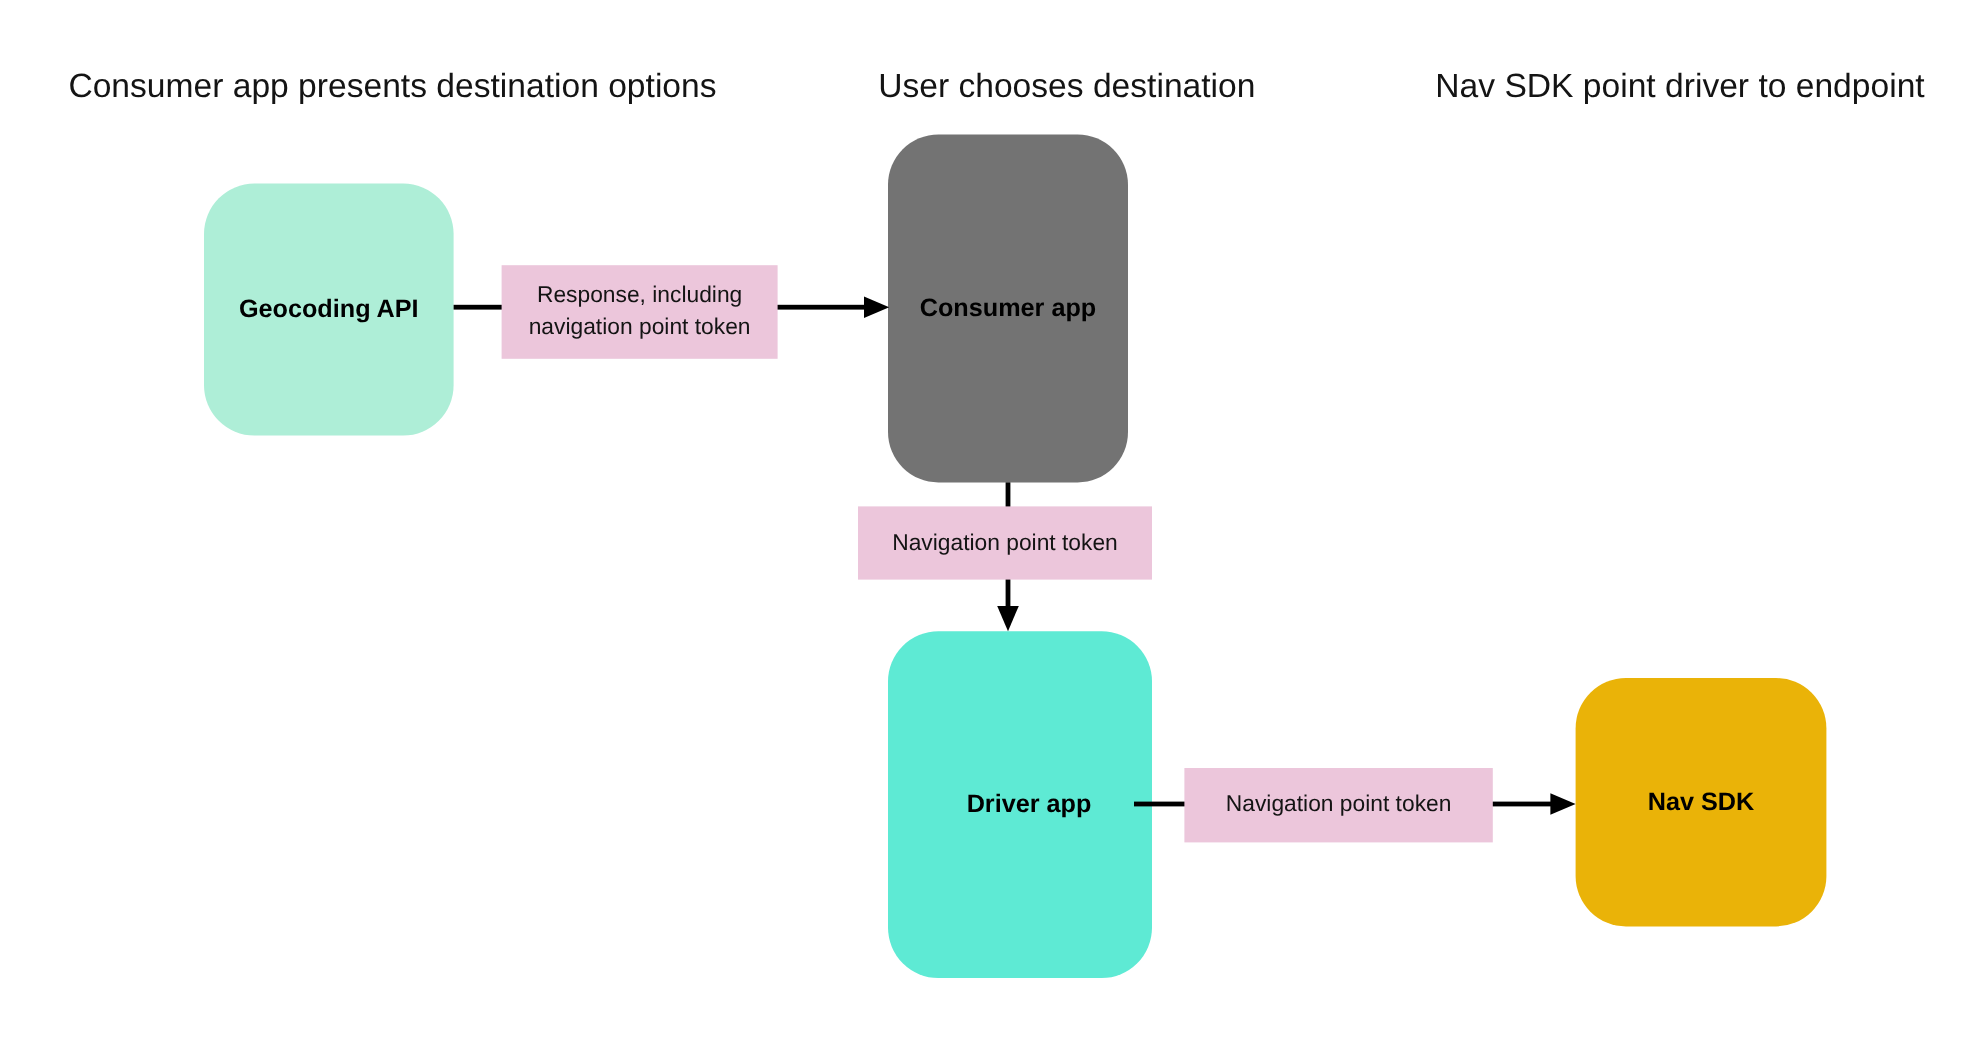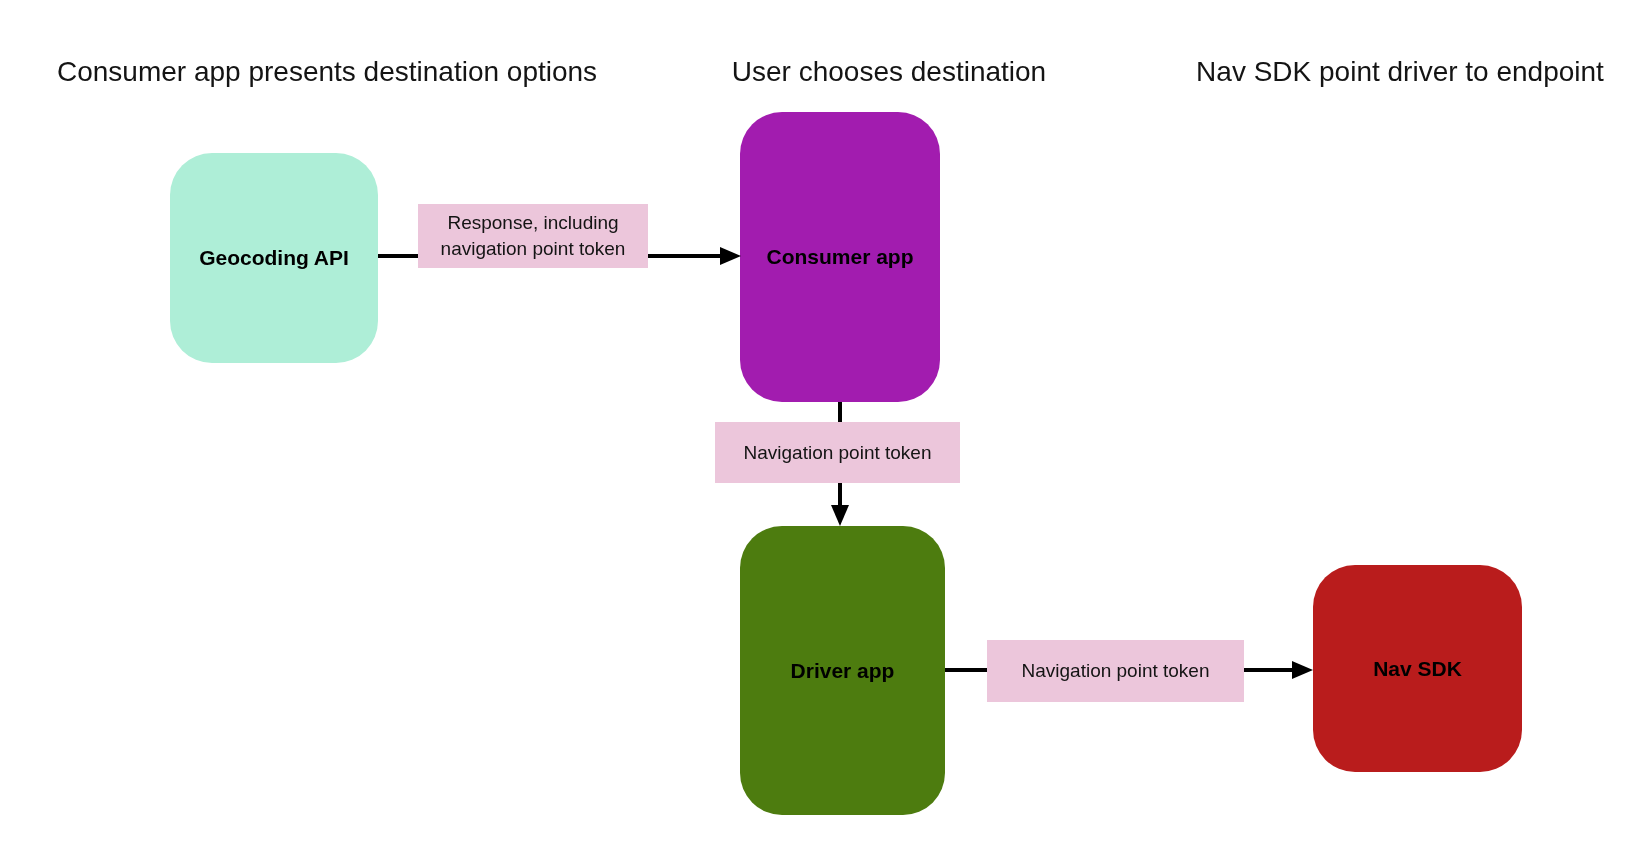--- a/index.html
+++ b/index.html
@@ -63,21 +63,21 @@
     border-left: 9px solid transparent;
     border-right: 9px solid transparent;
     border-top: 21px solid #000000;
   }
   
   #node-geocoding { left: 170px; top: 153px; width: 208px; height: 210px; }
   #node-consumer  { left: 740px; top: 112px; width: 200px; height: 290px; }
   #node-driver    { left: 740px; top: 526px; width: 205px; height: 289px; }
   #node-navsdk    { left: 1313px; top: 565px; width: 209px; height: 207px; }
   
-  #edge-label-0 { left: 418px; top: 204px; width: 230px; height: 64px; }
+  #edge-label-0 { left: 418px; top: 221px; width: 230px; height: 78px; }
   #edge-label-1 { left: 715px; top: 422px; width: 245px; height: 61px; }
   #edge-label-2 { left: 987px; top: 640px; width: 257px; height: 62px; }
   
   #arrow-line-0 { left: 378px; top: 254px; width: 344px; height: 4px; }
   #arrow-head-0 { left: 720px; top: 247px; }
   #arrow-line-1 { left: 838px; top: 402px; width: 4px; height: 105px; }
   #arrow-head-1 { left: 831px; top: 505px; }
   #arrow-line-2 { left: 945px; top: 668px; width: 348px; height: 4px; }
   #arrow-head-2 { left: 1292px; top: 661px; }
   
@@ -99,27 +99,27 @@
 
   <div class="line" id="arrow-line-1" style="background: rgb(0, 0, 0);"></div>
   <div class="head head-down" id="arrow-head-1" style="border-top-color: rgb(0, 0, 0);"></div>
 
   <div class="line" id="arrow-line-2" style="background: rgb(0, 0, 0);"></div>
   <div class="head head-right" id="arrow-head-2" style="border-left-color: rgb(0, 0, 0);"></div>
 
   <div class="node" id="node-geocoding" style="background: rgb(174, 238, 215);">
     <span>Geocoding API</span>
   </div>
-  <div class="node" id="node-consumer" style="background: #a21caf;">
+  <div class="node" id="node-consumer" style="background: #737373;">
     <span>Consumer app</span>
   </div>
-  <div class="node" id="node-driver" style="background: #4d7c0f;">
+  <div class="node" id="node-driver" style="background: #5eead4; padding-left: 15px;">
     <span>Driver app</span>
   </div>
-  <div class="node" id="node-navsdk" style="background: #b91c1c;">
+  <div class="node" id="node-navsdk" style="background: #eab308;">
     <span>Nav SDK</span>
   </div>
 
   <div class="edge-label" id="edge-label-0" style="background: rgb(236, 198, 219);">Response, including navigation point token</div>
   <div class="edge-label" id="edge-label-1" style="background: rgb(236, 198, 219);">Navigation point token</div>
   <div class="edge-label" id="edge-label-2" style="background: rgb(236, 198, 219);">Navigation point token</div>
 
 </div>
 
 </body></html>

